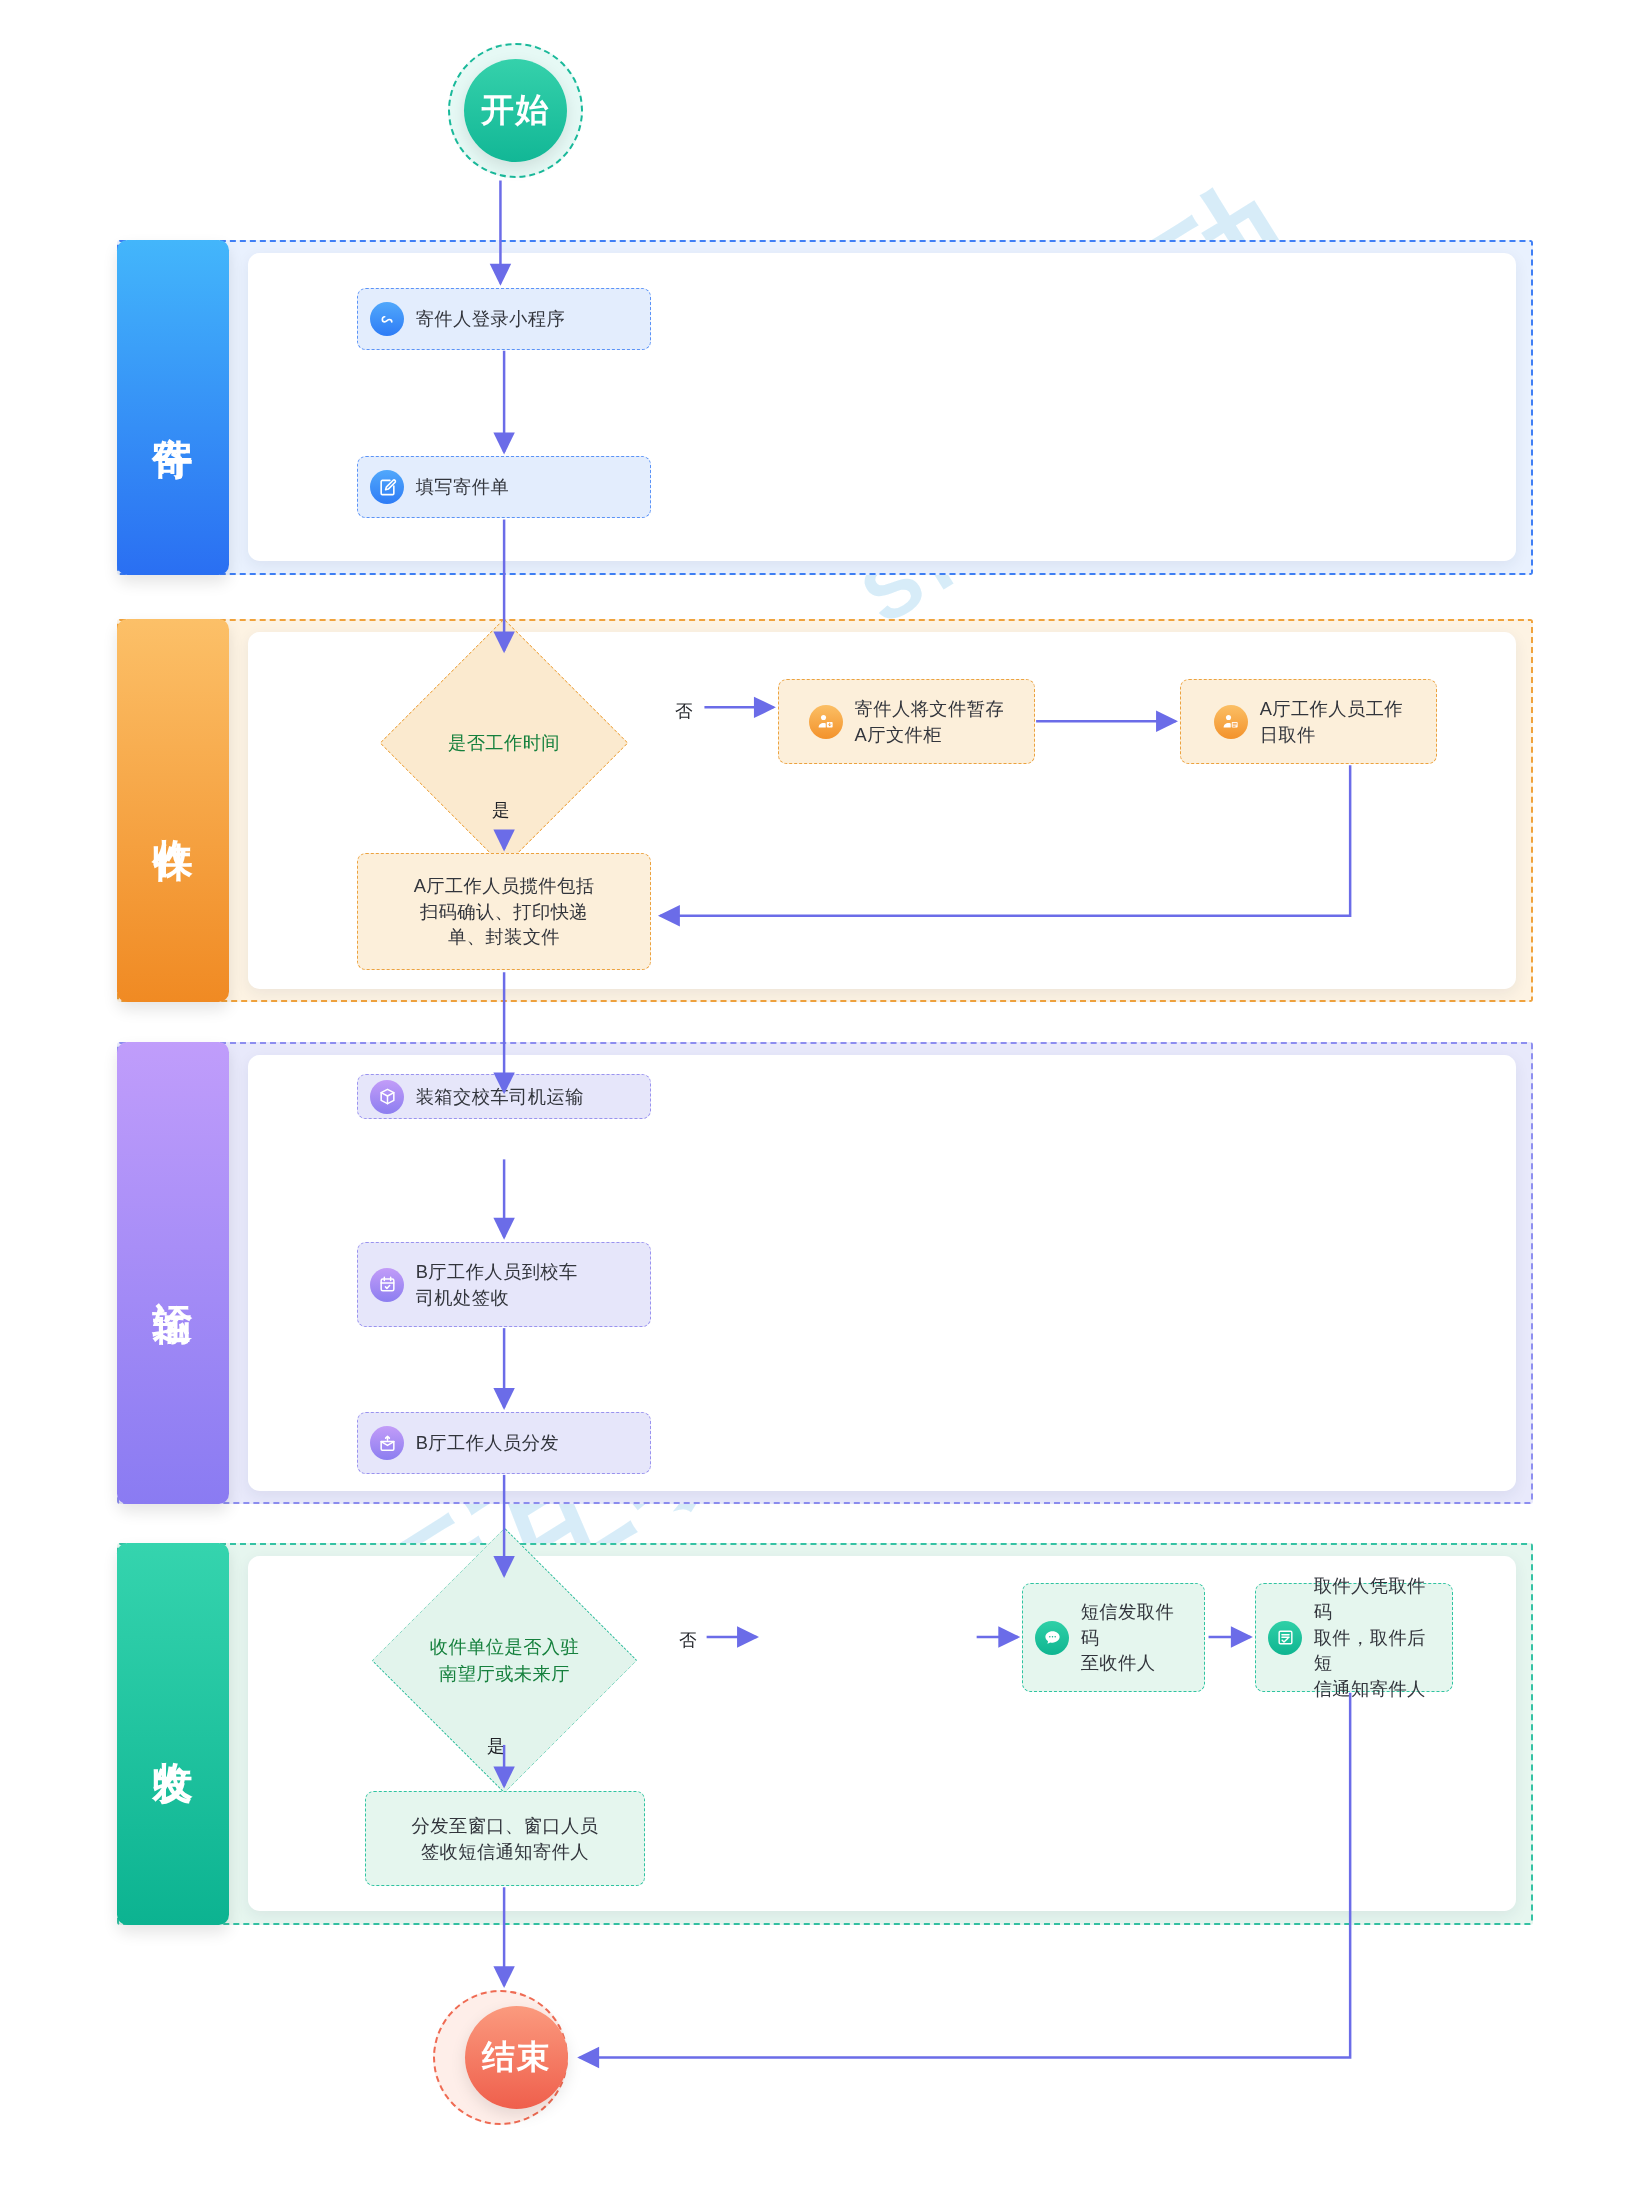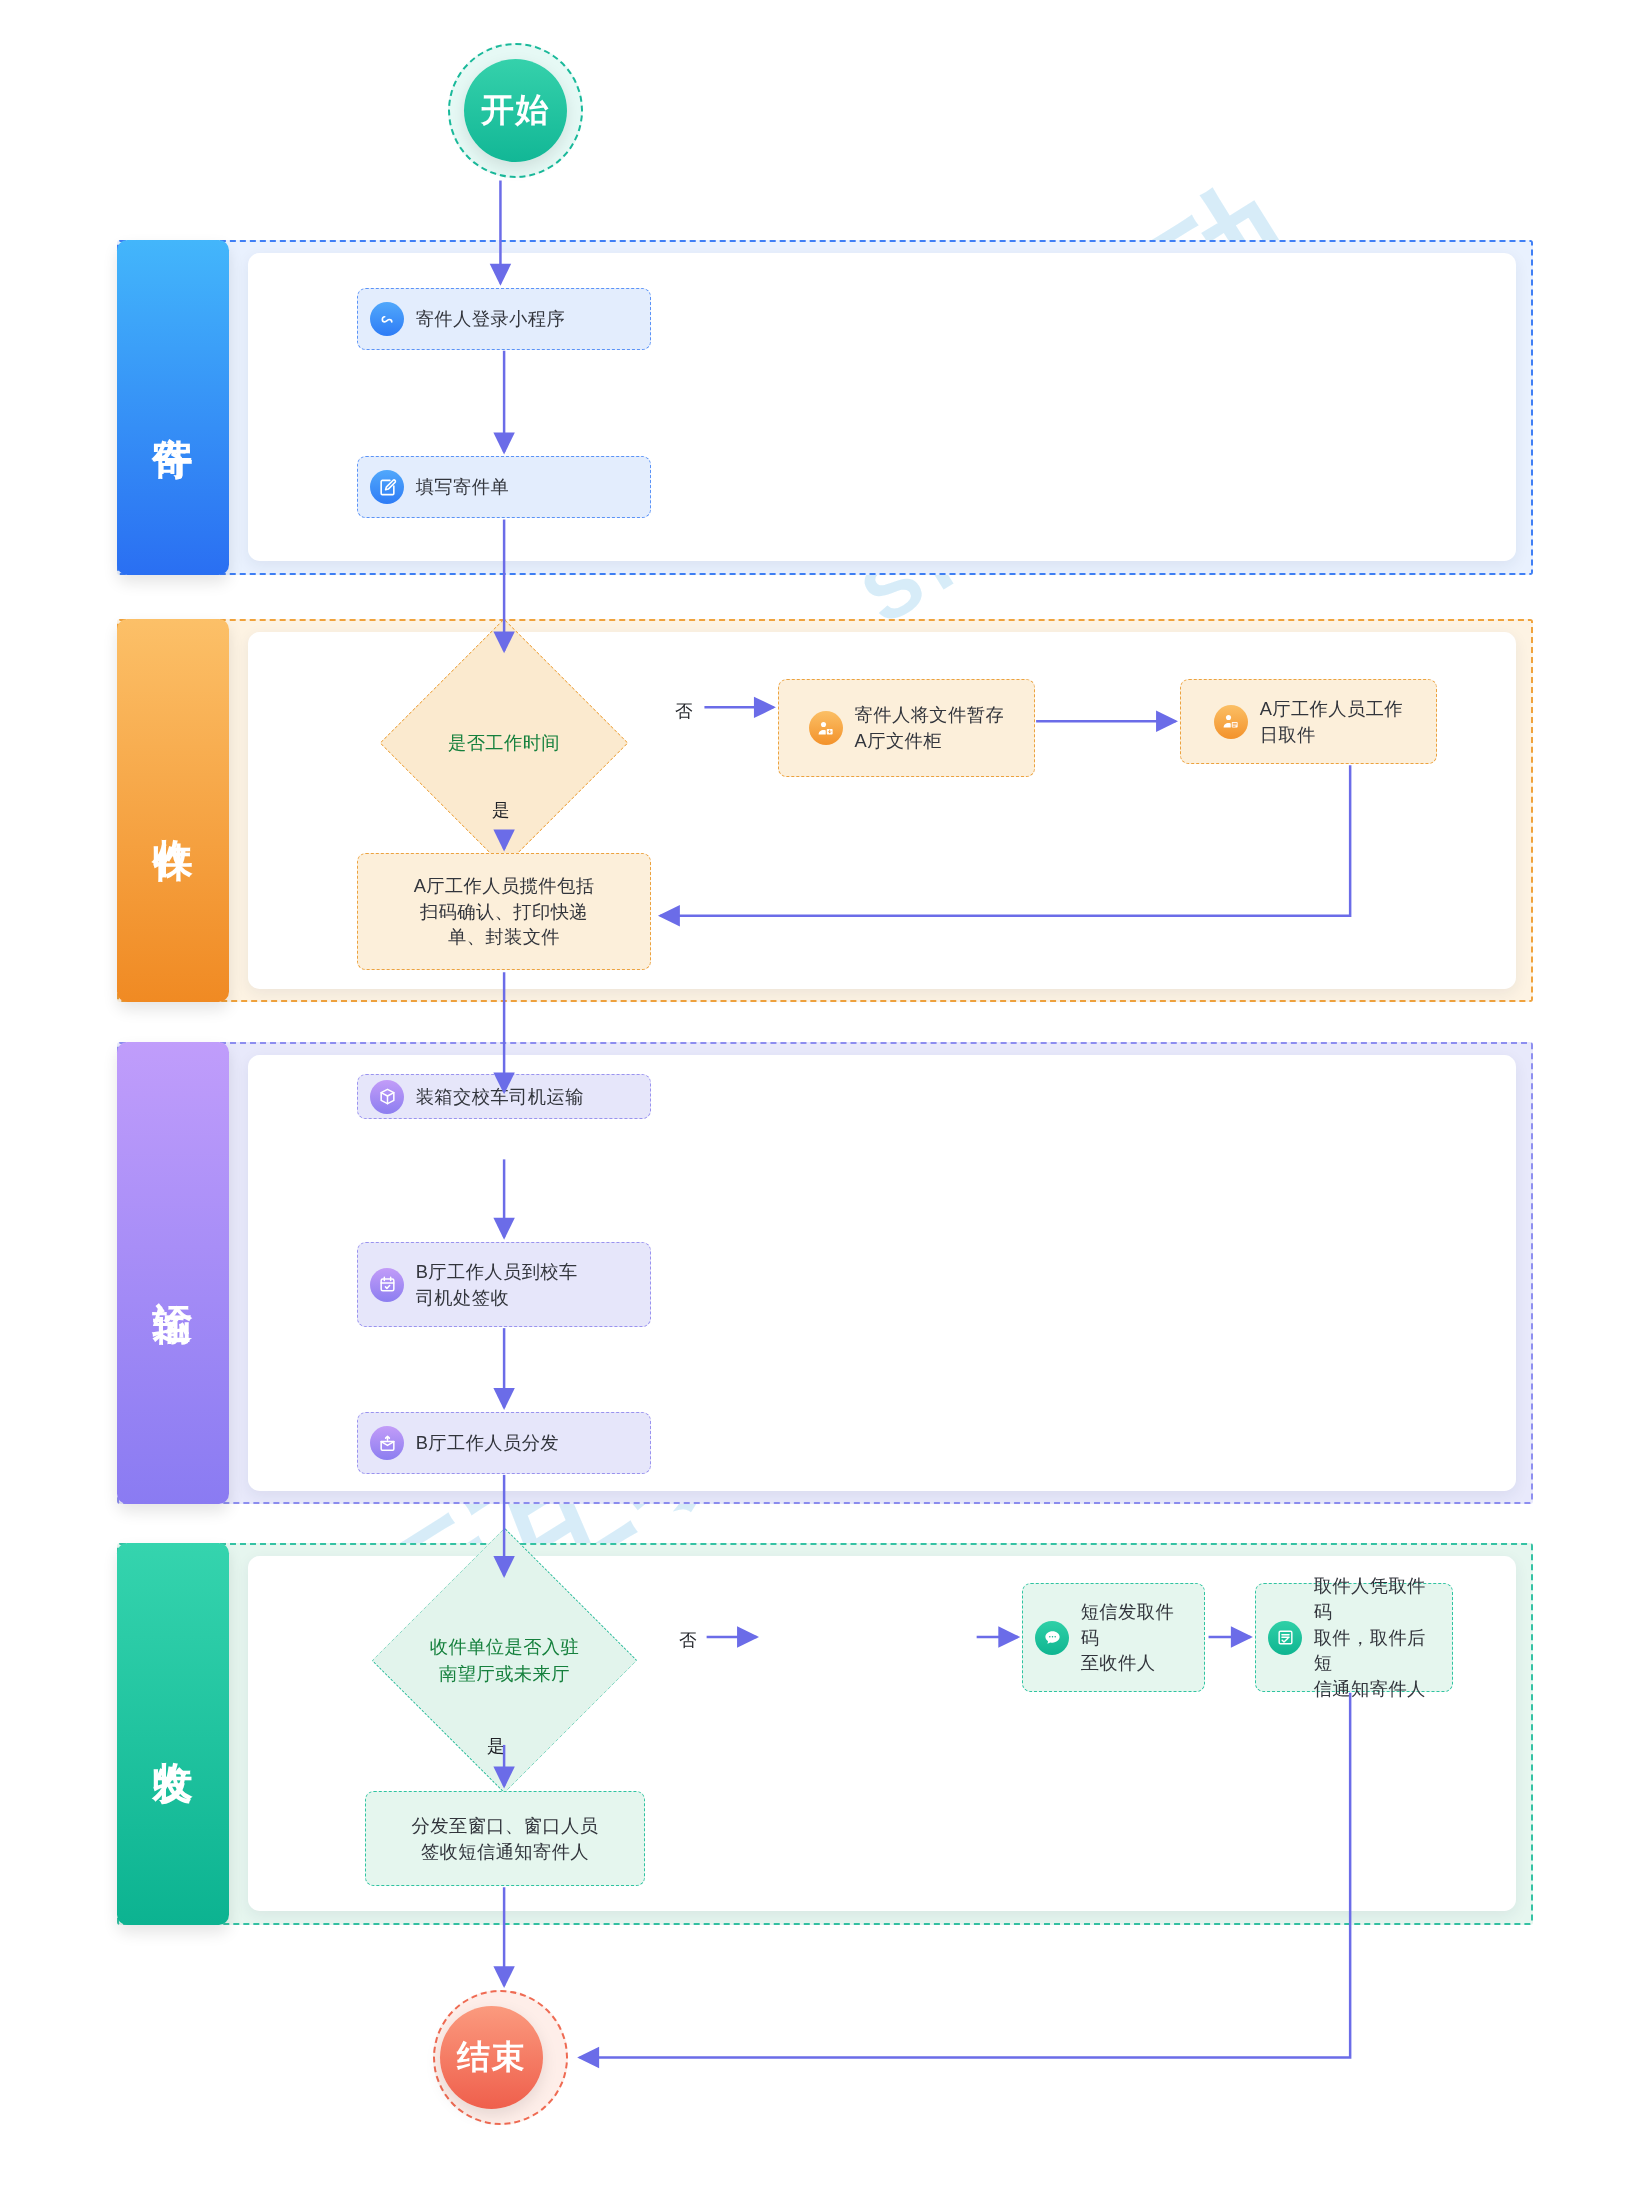--- a/index.html
+++ b/index.html
@@ -197,21 +197,21 @@
       <span>收件</span>
     </div>
     <div class="lane-card" style="left:131px;top:13.2px;width:1268px;height:357px;"></div>
   </div>
 
   <div class="diamond d-orange" style="left:416px;top:655px;width:176px;height:176px;">
     <div class="dshape"></div>
     <div class="dtxt">是否工作时间</div>
   </div>
 
-  <div class="node n-orange center" style="left:778px;top:679px;width:257px;height:98px;">
+  <div class="node n-orange center" style="left:778px;top:679px;width:257px;height:85px;">
     <span class="ico">
       <svg viewBox="0 0 24 24" fill="#fff">
         <circle cx="9.5" cy="7" r="3.2"></circle>
         <path d="M3.3 19.5c0-3.4 2.8-5.6 6.2-5.6 1 0 2 .2 2.8.6v5z"></path>
         <rect x="13.6" y="12.6" width="7.4" height="7" rx="1"></rect>
         <path d="M17.3 14v3.4M15.9 16l1.4 1.5 1.4-1.5" stroke="#f3922b" stroke-width="1.1" fill="none" stroke-linecap="round"></path>
       </svg>
     </span>
     <span class="txt" style="white-space:pre-line;text-align:left;">寄件人将文件暂存
 A厅文件柜</span>
@@ -333,21 +333,21 @@
 
   <div class="elabel" style="left:679px;top:1628px;">
     <span>否</span>
   </div>
   <div class="elabel" style="left:487px;top:1734px;">
     <span>是</span>
   </div>
 
   <div class="end" style="position:absolute;left:433px;top:1990px;width:135px;height:135px;">
     <div class="term-ring"></div>
-    <div class="term" style="left:7px;top:16px;">
+    <div class="term" style="left:32px;top:16px;">
       <span>结束</span>
     </div>
   </div>
 
   <svg class="conn" width="1651" height="2205" style="left:0;top:0;" viewBox="0 0 2250 3005">
     <defs>
       <marker id="ah" markerWidth="11" markerHeight="11" refX="8.4" refY="5.5" orient="auto" markerUnits="strokeWidth">
         <path d="M0.6,1.2 L9.4,5.5 L0.6,9.8 z" fill="#6b6ce8"></path>
       </marker>
     </defs>

